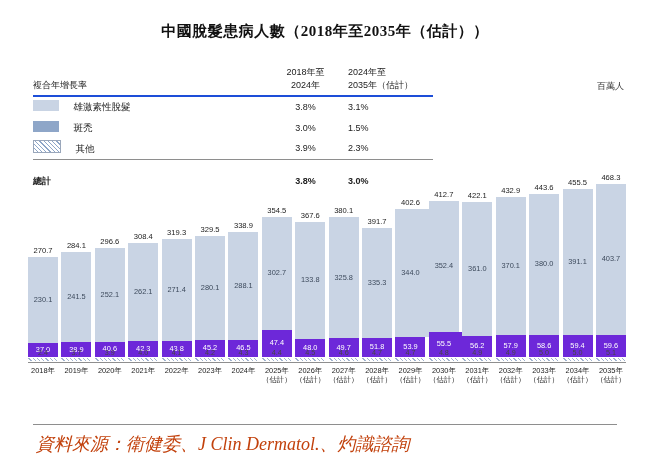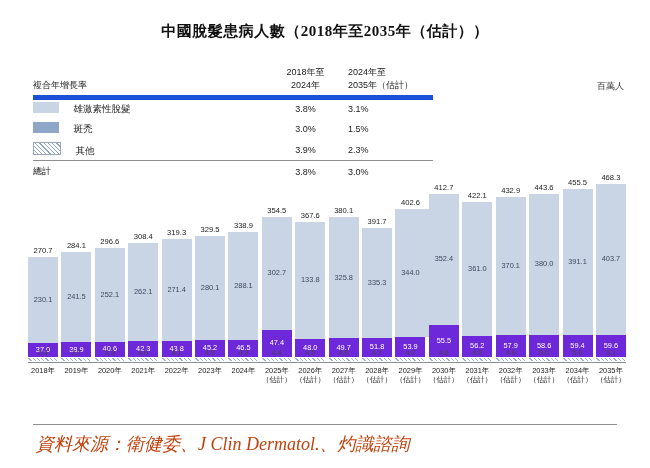--- a/index.html
+++ b/index.html
@@ -21,38 +21,38 @@
   .legend{
     position:absolute;left:33px;top:66px;width:400px;
     font-size:9px;color:#222;
   }
   .legend table{border-collapse:collapse;width:400px;}
   .legend td,.legend th{padding:0;font-weight:normal;}
   .lrow{height:21px;}
   .hdr-row td{
     vertical-align:bottom;padding-bottom:3px;font-size:9px;
   }
-  .hdr-line{border-bottom:5px solid #1d4ed8;}
+  .hdr-line{border-bottom:2px solid #1d4ed8;}
   .top-line{border-top:1px solid #8e8e8e;}
   .c-label{width:230px;}
   .c-v1{width:85px;text-align:center;}
   .c-v2{width:85px;}
   .swatch{
     display:inline-block;width:26px;height:11px;vertical-align:-1px;margin-right:12px;
   }
   .sw-a{background:#c9d4e4;}
   .sw-b{background:#8ea6c8;}
   .sw-c{background:#ffffff;border:1px solid #9aa7bb;position:relative;overflow:hidden;}
   .sw-c i{
     position:absolute;left:-12px;top:-6px;width:46px;height:26px;
     background:repeating-linear-gradient(45deg,#ffffff 0 2px,#8ea6c8 2px 3px);
     display:block;
   }
   .legend-name{font-size:9.5px;}
-  .total-row td{font-weight:normal;padding-top:4px;}
+  .total-row td{font-weight:bold;padding-top:15px;}
 
   .unit{
     position:absolute;right:26px;top:80px;font-size:9px;color:#333;
   }
 
   
   .chart{
     position:absolute;left:28px;top:170px;width:598px;height:215px;
   }
   .bars{
@@ -326,21 +326,21 @@
               <span>4.7</span>
             </div>
           </div>
         </div>
         <div class="col">
           <div class="total-lbl">412.7</div>
           <div class="stack">
             <div class="seg seg-a" style="height: 131.2px;">
               <span>352.4</span>
             </div>
-            <div class="seg seg-b" style="height: 32px;">
+            <div class="seg seg-b" style="height: 25px; padding-left: 31px;">
               <span>55.5</span>
             </div>
             <div class="seg seg-c" style="height: 3.2px;">
               <span>4.8</span>
             </div>
           </div>
         </div>
         <div class="col">
           <div class="total-lbl">422.1</div>
           <div class="stack">

